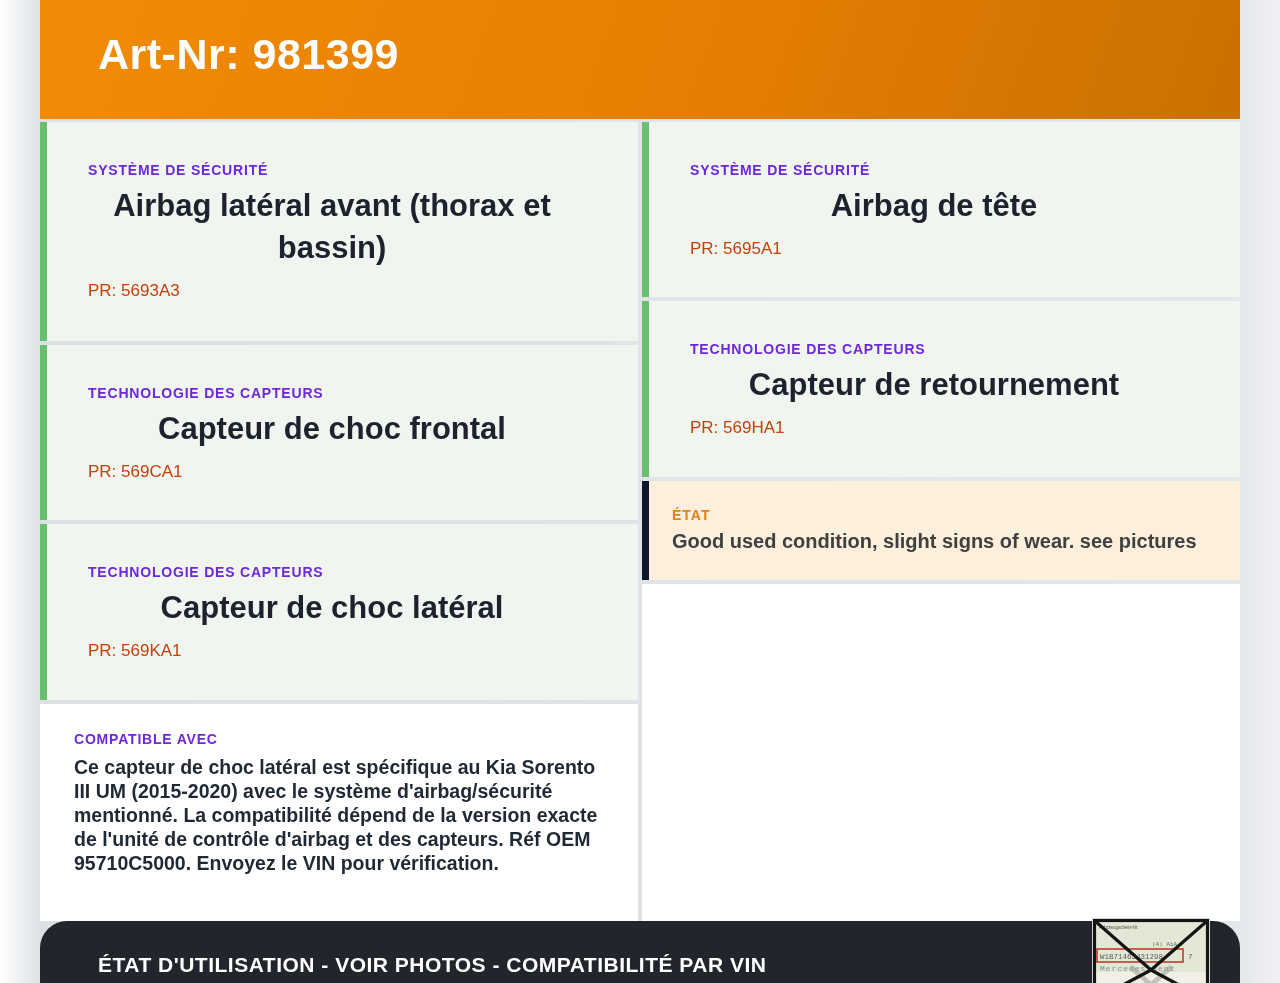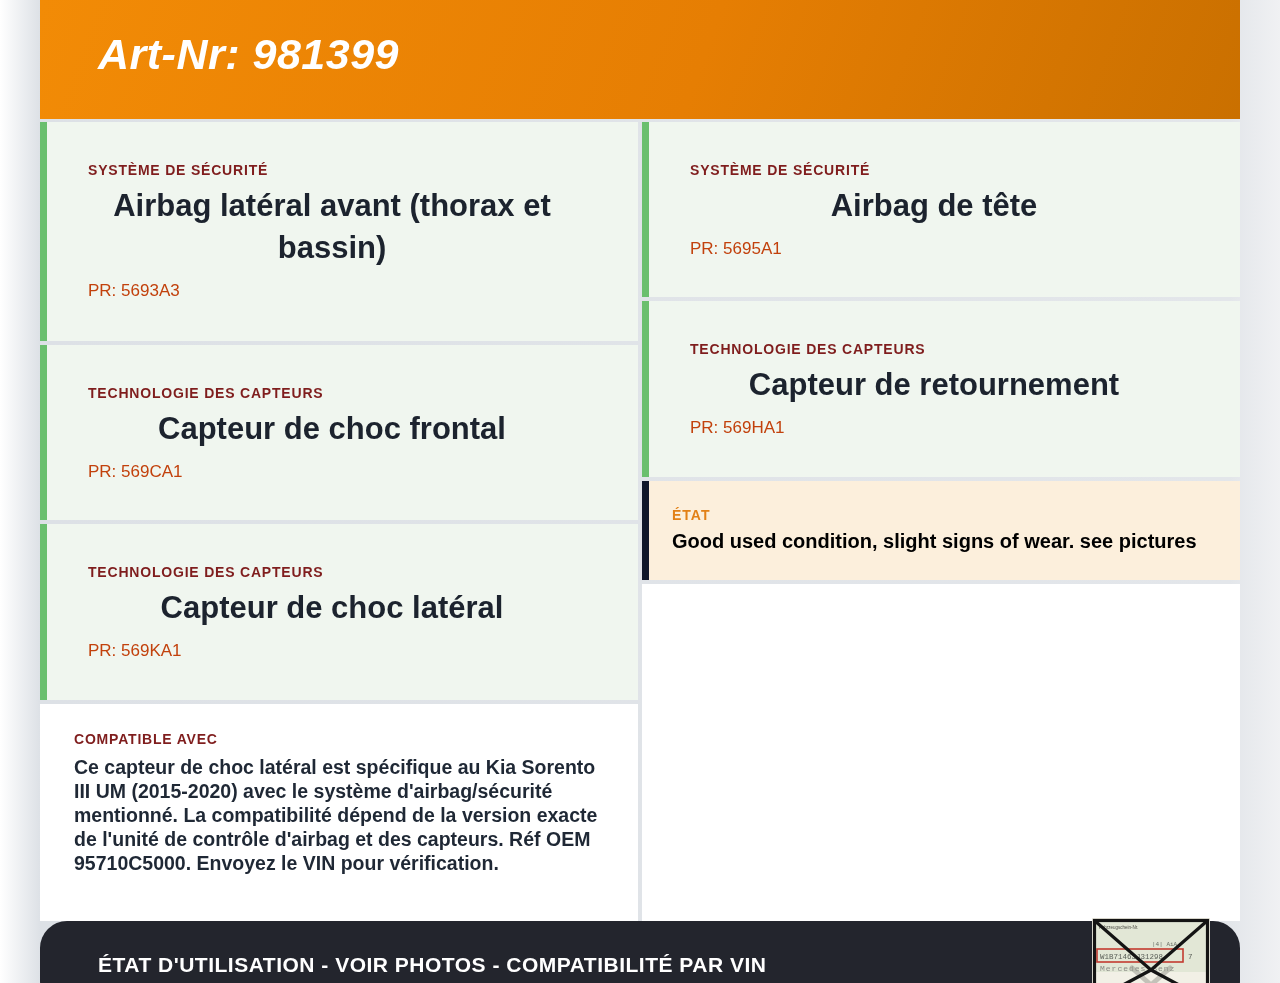--- a/index.html
+++ b/index.html
@@ -17,36 +17,35 @@
   .banner {
     height: 119px;
     background: linear-gradient(110deg, #f28b06 0%, #e67e03 55%, #ca7000 100%);
     padding: 30px 0 0 58px;
   }
   .banner h1 {
     color: #ffffff;
     font-size: 43px;
     font-weight: bold;
     letter-spacing: 0.5px;
-    font-style: italic;
   }
   .columns {
     display: flex;
     gap: 4px;
     margin-top: 3px;
     align-items: stretch;
   }
   .col { display: flex; flex-direction: column; gap: 4px; width: 598px; }
   .card {
     background: #f0f6ef;
     border-left: 7px solid #6abf6e;
     padding: 40px 30px 0 41px;
   }
   .card .label, .plain-label {
-    color: #7f1d1d;
+    color: #6d28d9;
     font-size: 14px;
     font-weight: bold;
     letter-spacing: 0.8px;
   }
   .card .title {
     color: #1c232e;
     font-size: 31px;
     font-weight: bold;
     line-height: 1.35;
     margin-top: 7px;
@@ -81,21 +80,21 @@
     padding: 26px 24px 0 23px;
   }
   .condition-card .label {
     color: #e28118;
     font-size: 14px;
     font-weight: bold;
     letter-spacing: 1px;
   }
   .condition-card .text {
     margin-top: 7px;
-    color: #000000;
+    color: #404040;
     font-size: 20px;
     font-weight: 600;
   }
   .filler { flex: 1; background: #ffffff; }
   .footer {
     position: relative;
     height: 88px;
     background: #23252d;
     display: flex;
     align-items: center;

